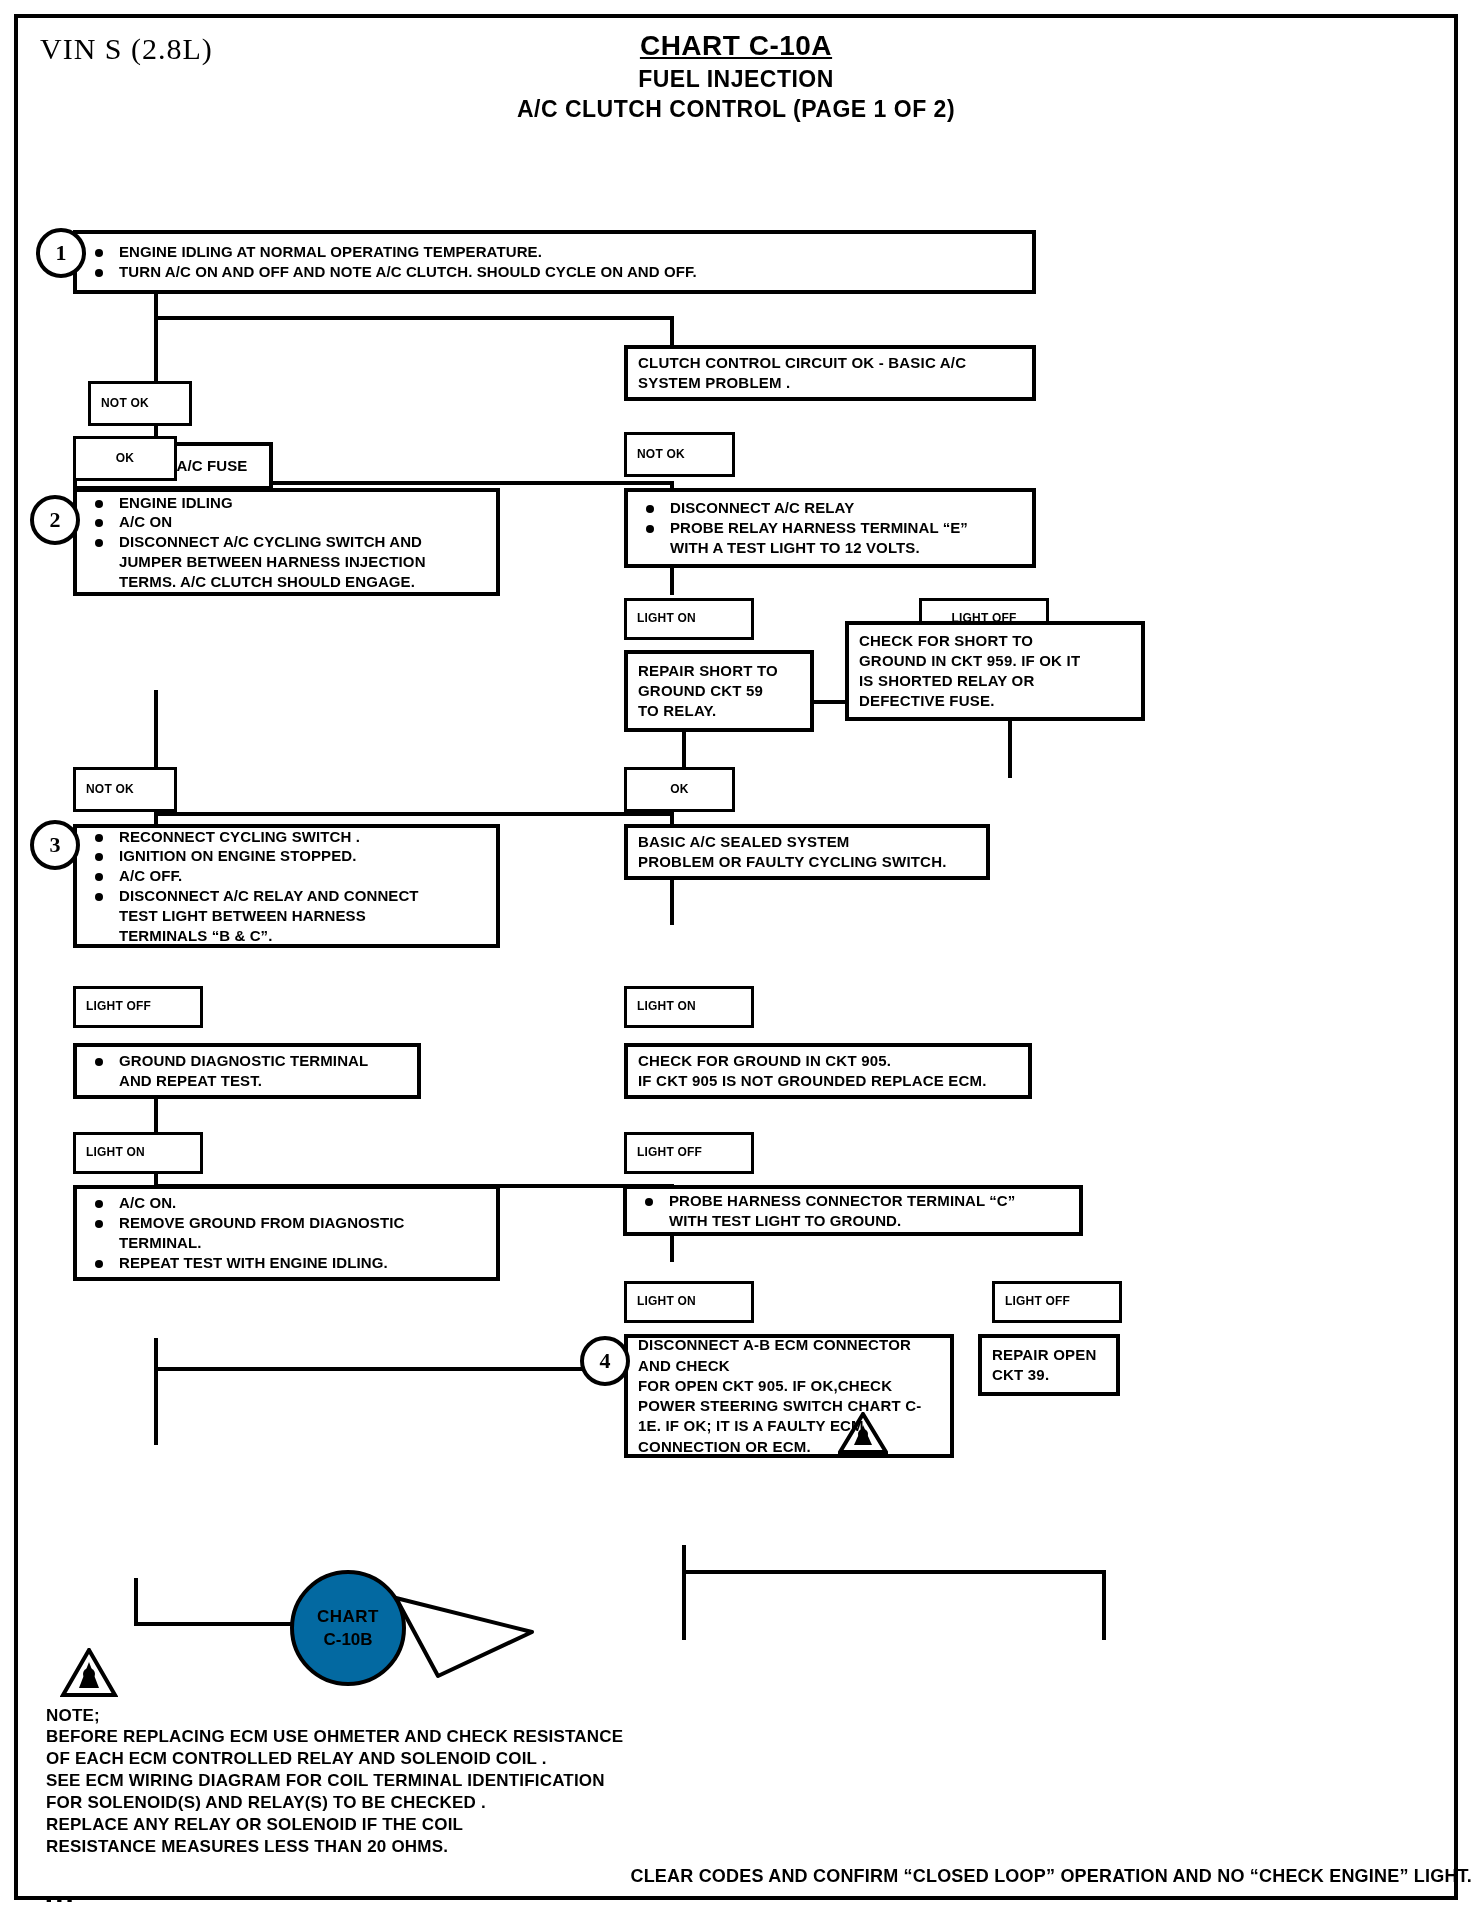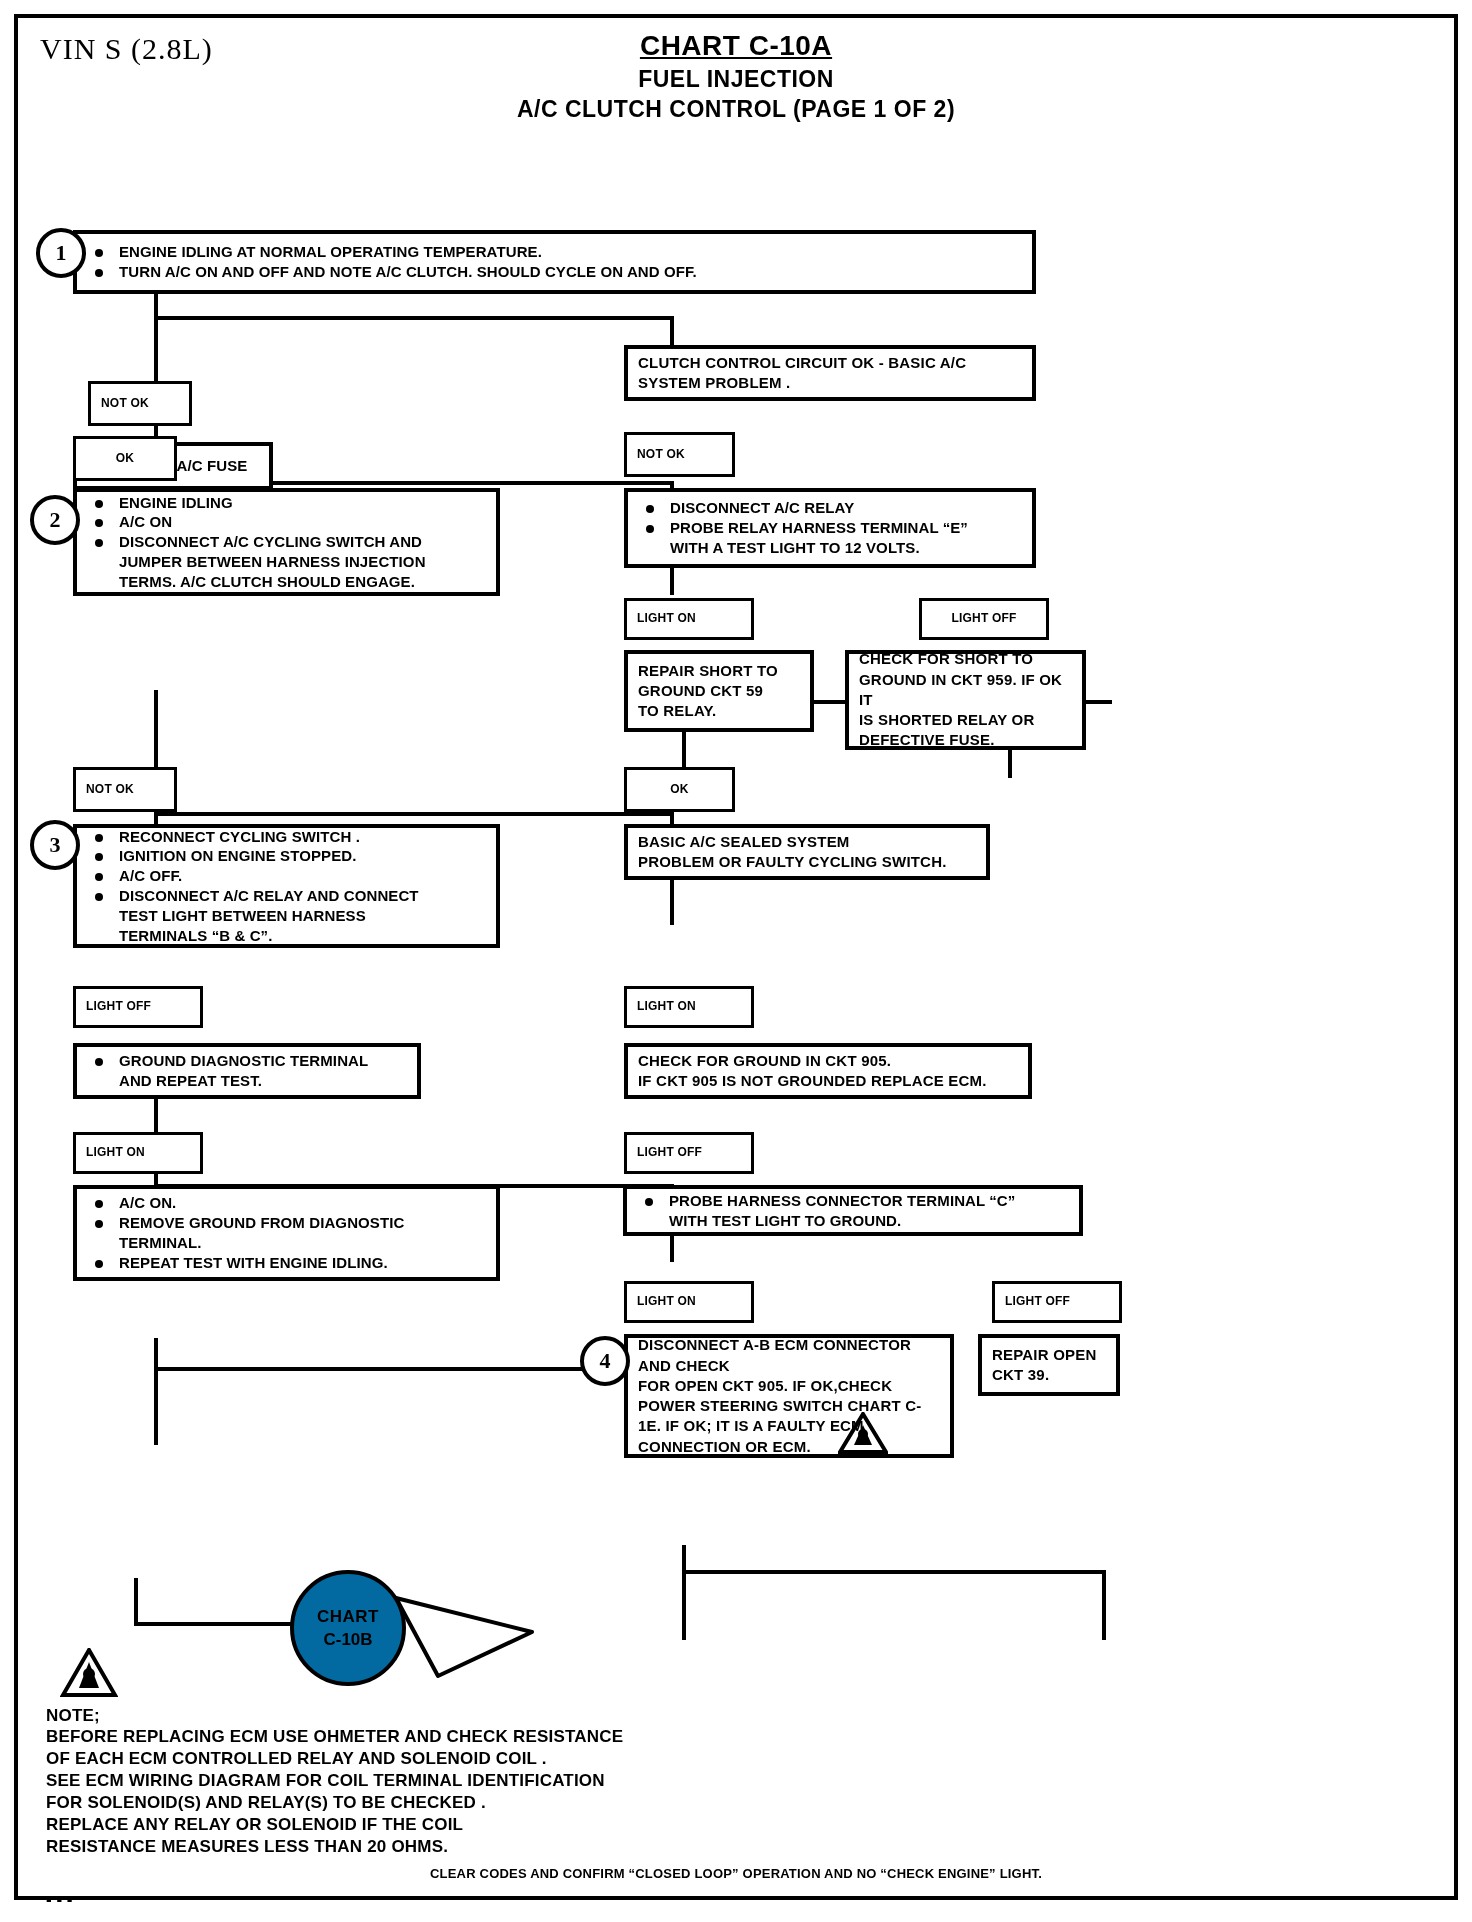--- a/index.html
+++ b/index.html
@@ -160,22 +160,22 @@
   }
   #note-block .note-title{
     font-size:17px;font-weight:bold;letter-spacing:.2px;
   }
   #note-block .note-line{
     font-size:17px;font-weight:bold;letter-spacing:.2px;line-height:1.30;
   }
   #footer-line{
     position:absolute;
     left:0;right:0;
-    text-align:center;
-    font-size:13px;font-weight:bold;color:#000;letter-spacing:.2px;
+    text-align:right;
+    font-size:18px;font-weight:bold;color:#000;letter-spacing:.2px;
   }
   #footer-dashes{
     position:absolute;
     font-size:17px;font-weight:bold;color:#000;
   }
 </style>
 </head>
 <body>
 
 <div id="page">
@@ -315,21 +315,21 @@
   <div class="node label-box center" style="left:919px; top:598px; width:130px; height:42px;">
     <span class="txt">LIGHT OFF</span>
   </div>
 
   <div class="node thick plain" style="left:624px; top:650px; width:190px; height:82px;">
     <span class="txt">REPAIR SHORT TO
 GROUND CKT 59
 TO RELAY.</span>
   </div>
 
-  <div class="node thick plain" style="left:845px; top:650px; width:241px; height:100px;">
+  <div class="node thick plain" style="left:845px; top:621px; width:300px; height:100px;">
     <span class="txt">CHECK FOR SHORT TO
 GROUND IN CKT 959. IF OK IT
 IS SHORTED RELAY OR
 DEFECTIVE FUSE.</span>
   </div>
 
   <div class="node label-box" style="left:73px; top:767px; width:104px; height:45px;">
     <span class="txt">NOT OK</span>
   </div>
   <div class="node label-box center" style="left:624px; top:767px; width:111px; height:45px;">

